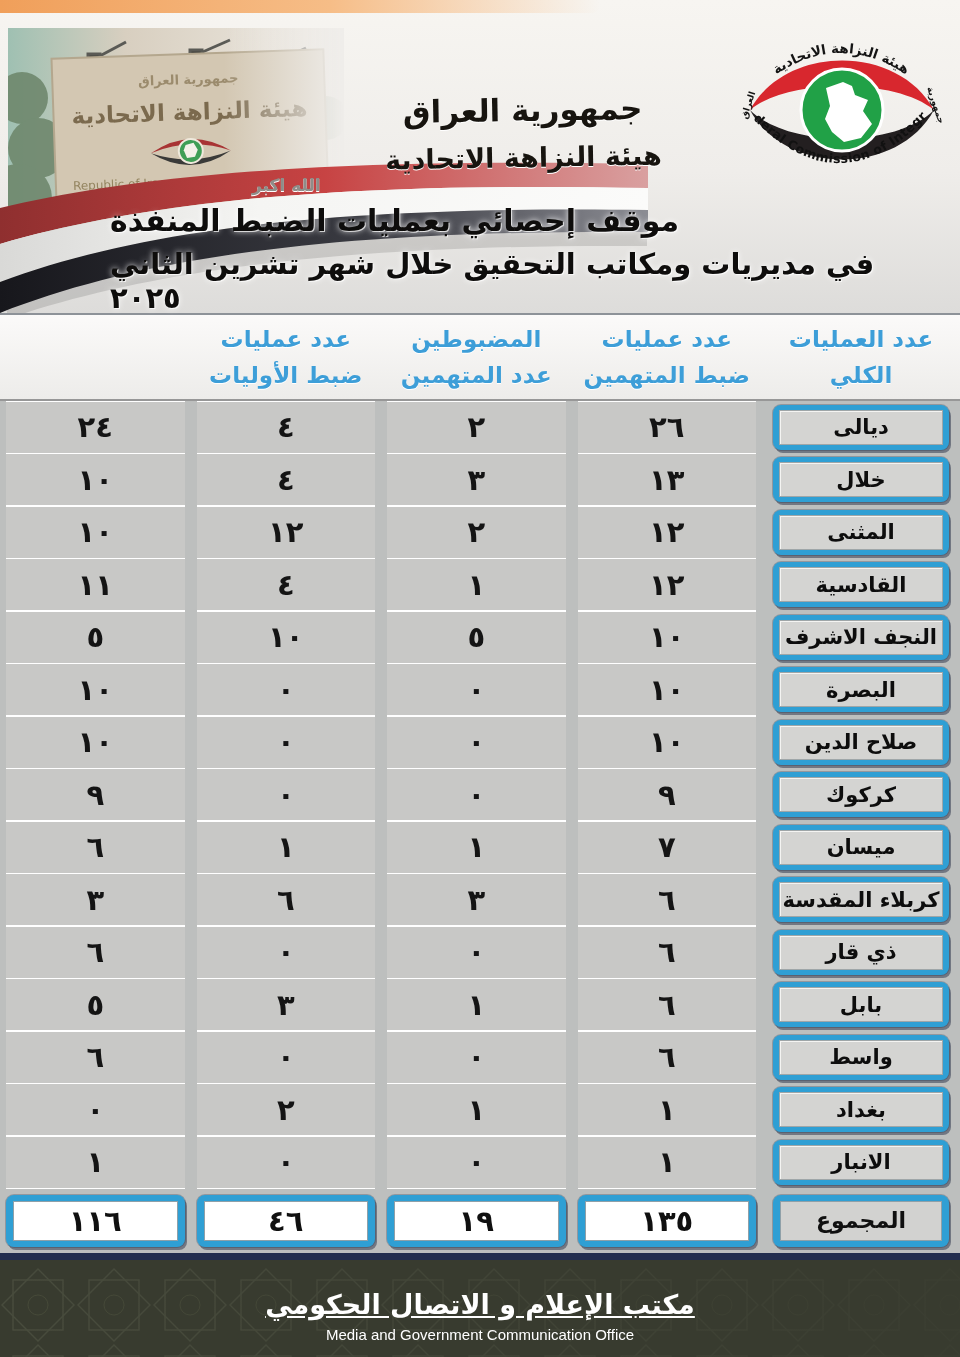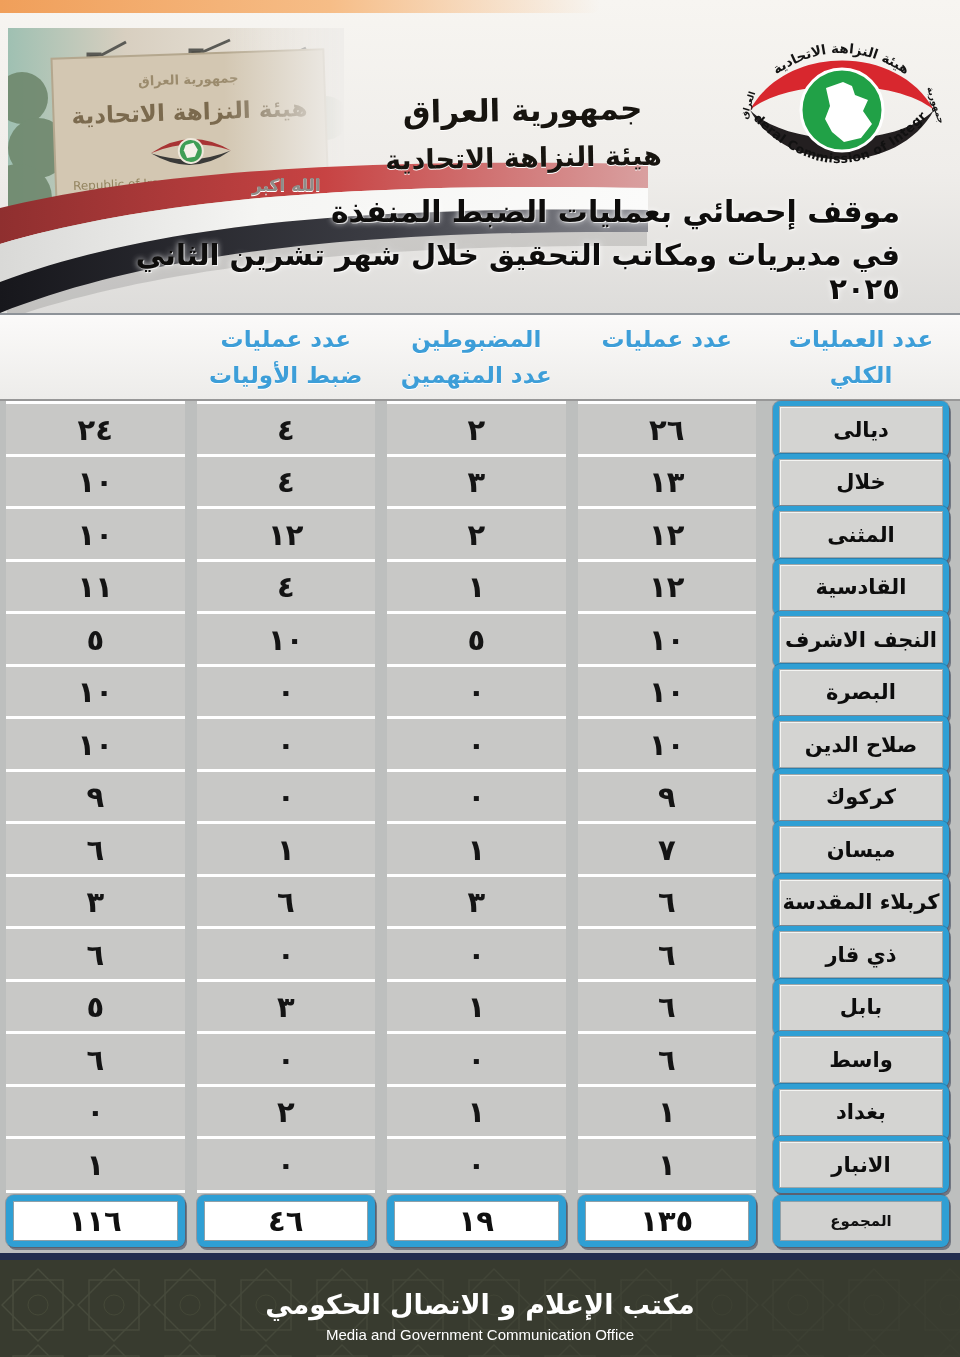--- a/index.html
+++ b/index.html
@@ -13,21 +13,21 @@
         background:linear-gradient(90deg,#f09f5a 0%,#f6bd87 55%,rgba(246,200,154,0) 100%);
         border-bottom-right-radius:8px;}
   .photo-wrap{position:absolute;top:28px;left:8px;width:336px;height:204px;}
   .ribbon-wrap{position:absolute;top:148px;left:0;width:648px;height:165px;}
   .calli{position:absolute;top:92px;left:378px;width:290px;text-align:center;color:#17140f;
          transform:rotate(-1deg);}
   .calli .l1{font-size:31px;font-weight:bold;letter-spacing:-1px;text-shadow:0 1px 0 #fff;}
   .calli .l2{font-size:27px;font-weight:bold;margin-top:14px;letter-spacing:-1px;text-shadow:0 1px 0 #fff;}
   .takbir{position:absolute;top:175px;left:252px;font-size:17px;font-weight:bold;color:#8f8d89;
           text-shadow:0 1px 0 #fff;}
-  .titles{position:absolute;top:194px;left:110px;width:790px;text-align:right;z-index:3;color:#0e0d0c;}
+  .titles{position:absolute;top:203px;left:110px;width:790px;text-align:left;z-index:3;color:#0e0d0c;}
   .titles .t1{font-size:30px;font-weight:bold;letter-spacing:-.5px;
         text-shadow:0 0 6px rgba(255,255,255,.9),1px 1px 0 rgba(255,255,255,.7);}
   .titles .t2{font-size:29px;font-weight:bold;margin-top:9px;letter-spacing:-.5px;
         text-shadow:0 0 6px rgba(255,255,255,.9),1px 1px 0 rgba(255,255,255,.7);}
   .logo-wrap{position:absolute;top:10px;right:12px;width:214px;height:178px;}
 
   
   .table-area{position:absolute;top:313px;left:0;width:960px;height:940px;box-sizing:border-box;
         background:#bdbfbe;border-top:2px solid #8d9298;padding:0 6px 8px;}
   .thead{display:grid;grid-template-columns:186px 1fr 1fr 1fr 1fr;column-gap:12px;
@@ -35,42 +35,42 @@
         background:linear-gradient(#fbfaf9,#edecea);border-bottom:2px solid #979797;}
   .th{text-align:center;color:#3d9ed8;font-weight:bold;font-size:23px;line-height:36px;
       text-shadow:0 1px 0 #fff;}
   .tbody{display:block;}
   .trow{display:grid;grid-template-columns:186px 1fr 1fr 1fr 1fr;column-gap:12px;height:52.5px;}
   .cell{min-width:0;}
   .cell.num{background:#ffffff;display:flex;flex-direction:column;justify-content:center;}
   .band{height:51px;background:#c8c8c6;display:flex;align-items:center;justify-content:center;
         font-size:29px;font-weight:bold;color:#141414;}
   .cell.office{display:flex;align-items:center;justify-content:center;}
-  .btn{width:176px;height:57px;box-sizing:border-box;background:#2f9fd4;border-radius:8px;
+  .btn{width:176px;height:45px;box-sizing:border-box;background:#2f9fd4;border-radius:8px;
        padding:5px 6px;box-shadow:2px 3px 0 rgba(22,30,58,.45),0 0 0 1px rgba(22,30,58,.25);
        display:flex;}
   .btn-inner{flex:1;background:#d4d4d2;border:1px solid #9fa6a8;box-shadow:inset 1px 1px 0 #f4f4f2;
        display:flex;align-items:center;justify-content:center;font-size:21px;font-weight:bold;
        color:#0d0d0d;white-space:nowrap;overflow:hidden;}
   .totals{display:grid;grid-template-columns:186px 1fr 1fr 1fr 1fr;column-gap:12px;height:58px;
        margin-top:3px;align-items:center;}
   .tot{height:52px;box-sizing:border-box;background:#2f9fd4;border-radius:8px;padding:6px 7px;
        box-shadow:2px 3px 0 rgba(22,30,58,.45),0 0 0 1px rgba(22,30,58,.25);display:flex;}
   .tot-inner{flex:1;background:#ffffff;border:1px solid #8fa0a8;display:flex;align-items:center;
        justify-content:center;font-size:29px;font-weight:bold;color:#101010;}
-  .tot-inner.label{background:#d2d2d0;font-size:15px;}
+  .tot-inner.label{background:#d2d2d0;font-size:22px;}
 
   
   .footer{position:absolute;top:1253px;left:0;width:960px;height:104px;box-sizing:border-box;
         background:#383b2f;border-top:7px solid #232e4e;}
   .footer svg.pat{position:absolute;top:7px;left:0;}
   .footer .txt{position:absolute;top:7px;left:0;width:100%;height:97px;display:flex;
         flex-direction:column;align-items:center;justify-content:center;gap:6px;z-index:2;}
   .footer .ar{color:#ffffff;font-size:27px;font-weight:bold;letter-spacing:0;
-        font-family:"DejaVu Sans",sans-serif;}
+        font-family:"DejaVu Sans",sans-serif;text-decoration:underline;}
   .footer .en{color:#ffffff;font-size:15px;font-family:"Liberation Sans","DejaVu Sans",sans-serif;}
 </style>
 </head>
 <body>
 
 <div class="page">
 
   <div class="hero">
     <div class="top-strip"></div>
 
@@ -184,20 +184,21 @@
 
   <div class="table-area">
 
     <div class="thead" dir="rtl">
       <div class="th">
         <div>عدد العمليات</div>
           <div>الكلي</div>
       </div>
       <div class="th">
         <div>عدد عمليات</div>
+          <div>ضبط المتهمين</div>
       </div>
       <div class="th">
         <div>المضبوطين</div>
           <div>عدد المتهمين</div>
       </div>
       <div class="th">
         <div>عدد عمليات</div>
           <div>ضبط الأوليات</div>
       </div>
     </div>

